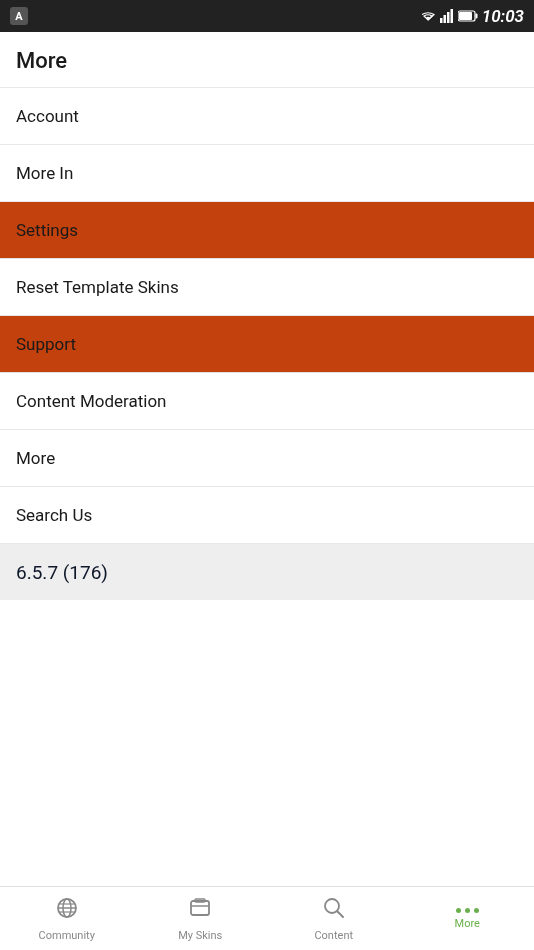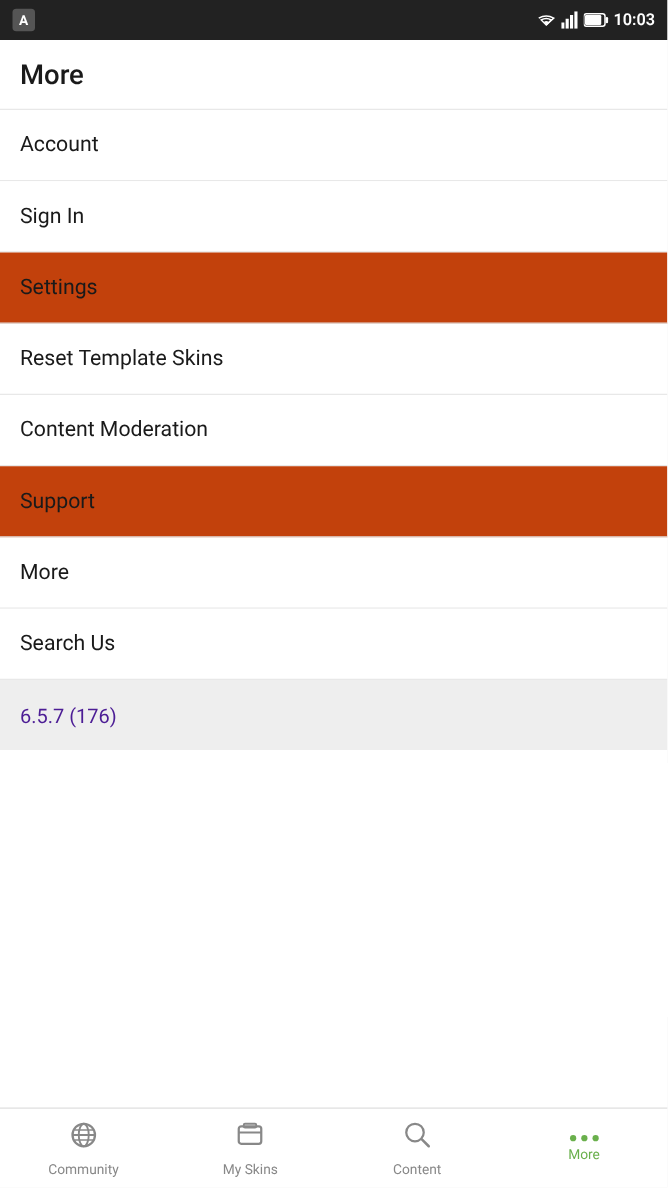--- a/index.html
+++ b/index.html
@@ -33,22 +33,23 @@
     }
 
     .status-bar-right {
       display: flex;
       align-items: center;
       gap: 4px;
     }
 
     .status-time {
       color: white;
-      font-size: 13px;
+      font-size: 17px;
       font-weight: 600;
+      font-style: italic;
     }
 
     .a-icon {
       width: 18px;
       height: 18px;
       background: #555;
       border-radius: 3px;
       display: flex;
       align-items: center;
       justify-content: center;
@@ -102,22 +103,22 @@
     .version-section {
       padding: 14px 16px;
       background: #eeeeee;
       min-height: 56px;
       display: flex;
       align-items: center;
       flex: 1;
     }
 
     .version-text {
-      font-size: 16px;
-      color: #4c1d95;
+      font-size: 19px;
+      color: #0f172a;
     }
 
     
     .bottom-nav {
       position: absolute;
       bottom: 0;
       left: 0;
       width: 534px;
       height: 64px;
       background: white;
@@ -196,38 +197,38 @@
 
   <div class="page-title">
     <span>More</span>
   </div>
 
   <div class="menu-item">
     <span>Account</span>
   </div>
 
   <div class="menu-item">
-    <span>Sign In</span>
+    <span>More In</span>
   </div>
 
   <div class="menu-item menu-section">
     <span>Settings</span>
   </div>
 
 
   <div class="menu-item">
     <span>Reset Template Skins</span>
   </div>
 
-  <div class="menu-item">
-    <span>Content Moderation</span>
-  </div>
-
   <div class="menu-item menu-section">
     <span>Support</span>
+  </div>
+
+  <div class="menu-item">
+    <span>Content Moderation</span>
   </div>
 
   <div class="menu-item">
     <span>More</span>
   </div>
 
 
   <div class="menu-item">
     <span>Search Us</span>
   </div>

